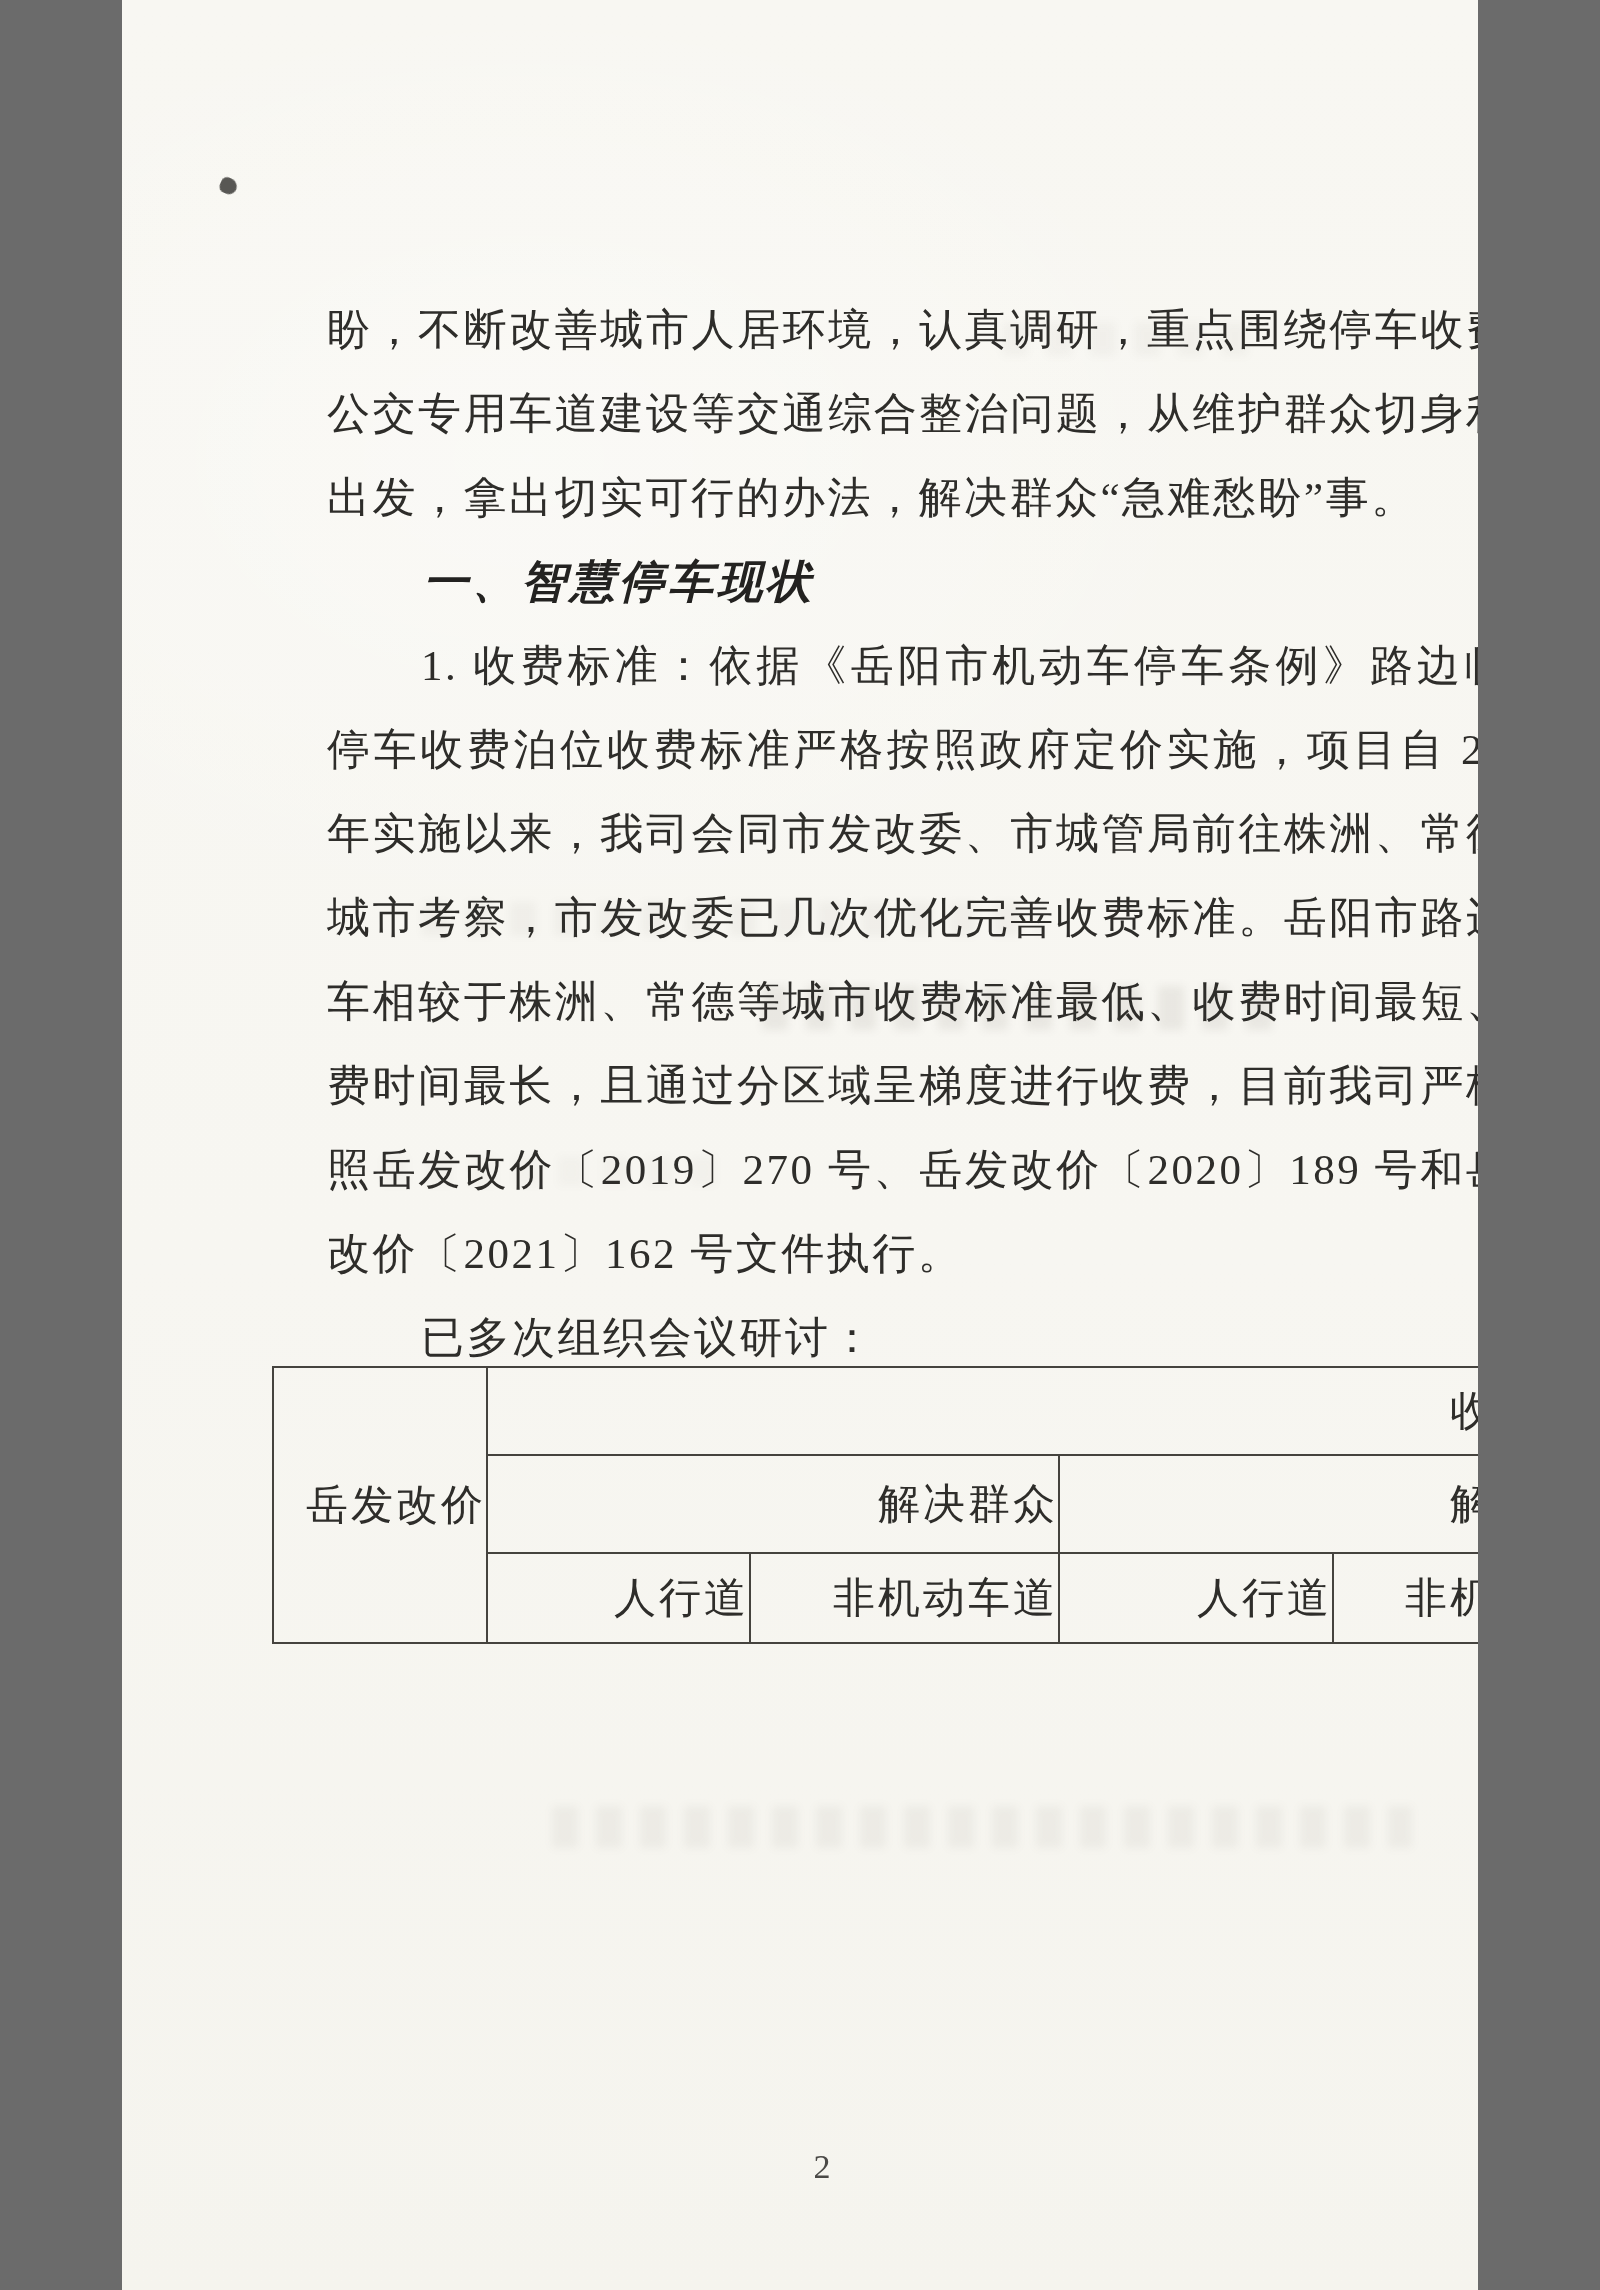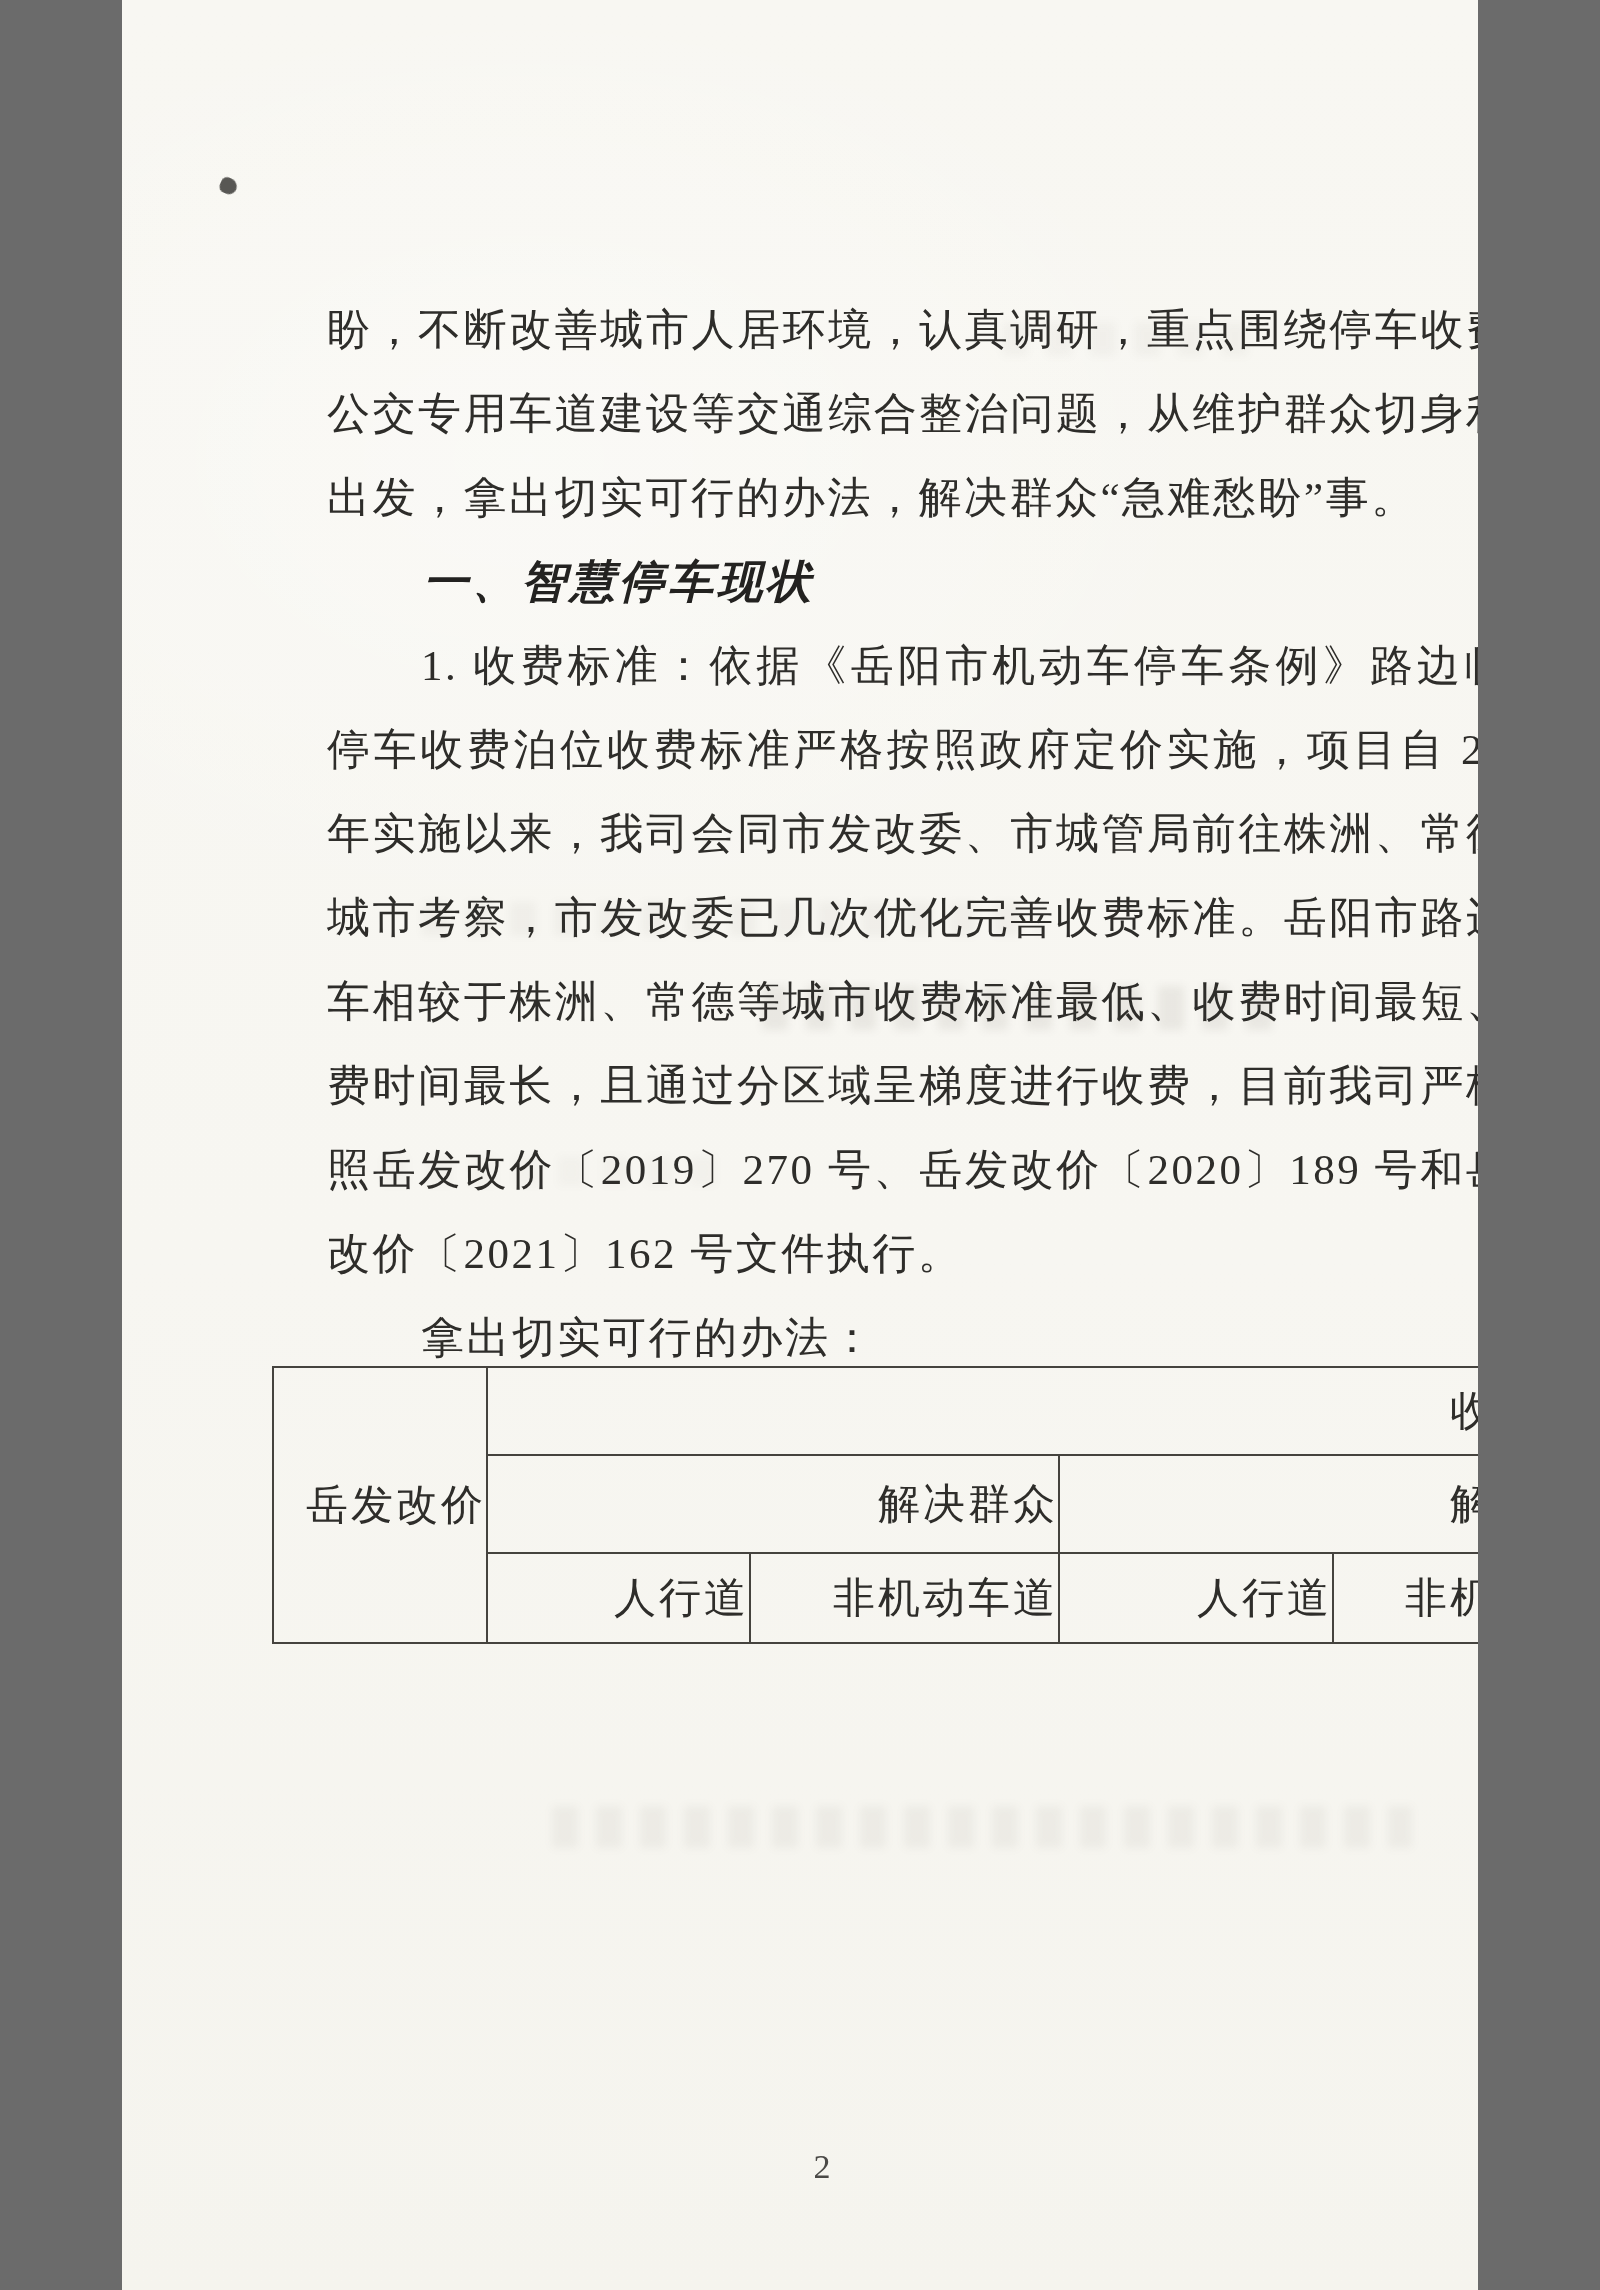--- a/index.html
+++ b/index.html
@@ -101,21 +101,21 @@
 
   <div class="content">
 
     <p>盼，不断改善城市人居环境，认真调研，重点围绕停车收费、公交专用车道建设等交通综合整治问题，从维护群众切身利益出发，拿出切实可行的办法，解决群众“急难愁盼”事。</p>
 
 
     <h2 class="section-heading">一、智慧停车现状</h2>
 
     <p class="indent">1. 收费标准：依据《岳阳市机动车停车条例》路边临时停车收费泊位收费标准严格按照政府定价实施，项目自 2019 年实施以来，我司会同市发改委、市城管局前往株洲、常德等城市考察，市发改委已几次优化完善收费标准。岳阳市路边停车相较于株洲、常德等城市收费标准最低、收费时间最短、免费时间最长，且通过分区域呈梯度进行收费，目前我司严格按照岳发改价〔2019〕270 号、岳发改价〔2020〕189 号和岳发改价〔2021〕162 号文件执行。</p>
 
-    <p class="indent">拿出切实可行的办法：</p>
+    <p class="indent">已多次组织会议研讨：</p>
 
     <table class="fee-table">
       <colgroup>
         <col style="width:214px">
         <col style="width:263px">
         <col style="width:309px">
         <col style="width:274px">
         <col style="width:298px">
       </colgroup>
       <tbody>

